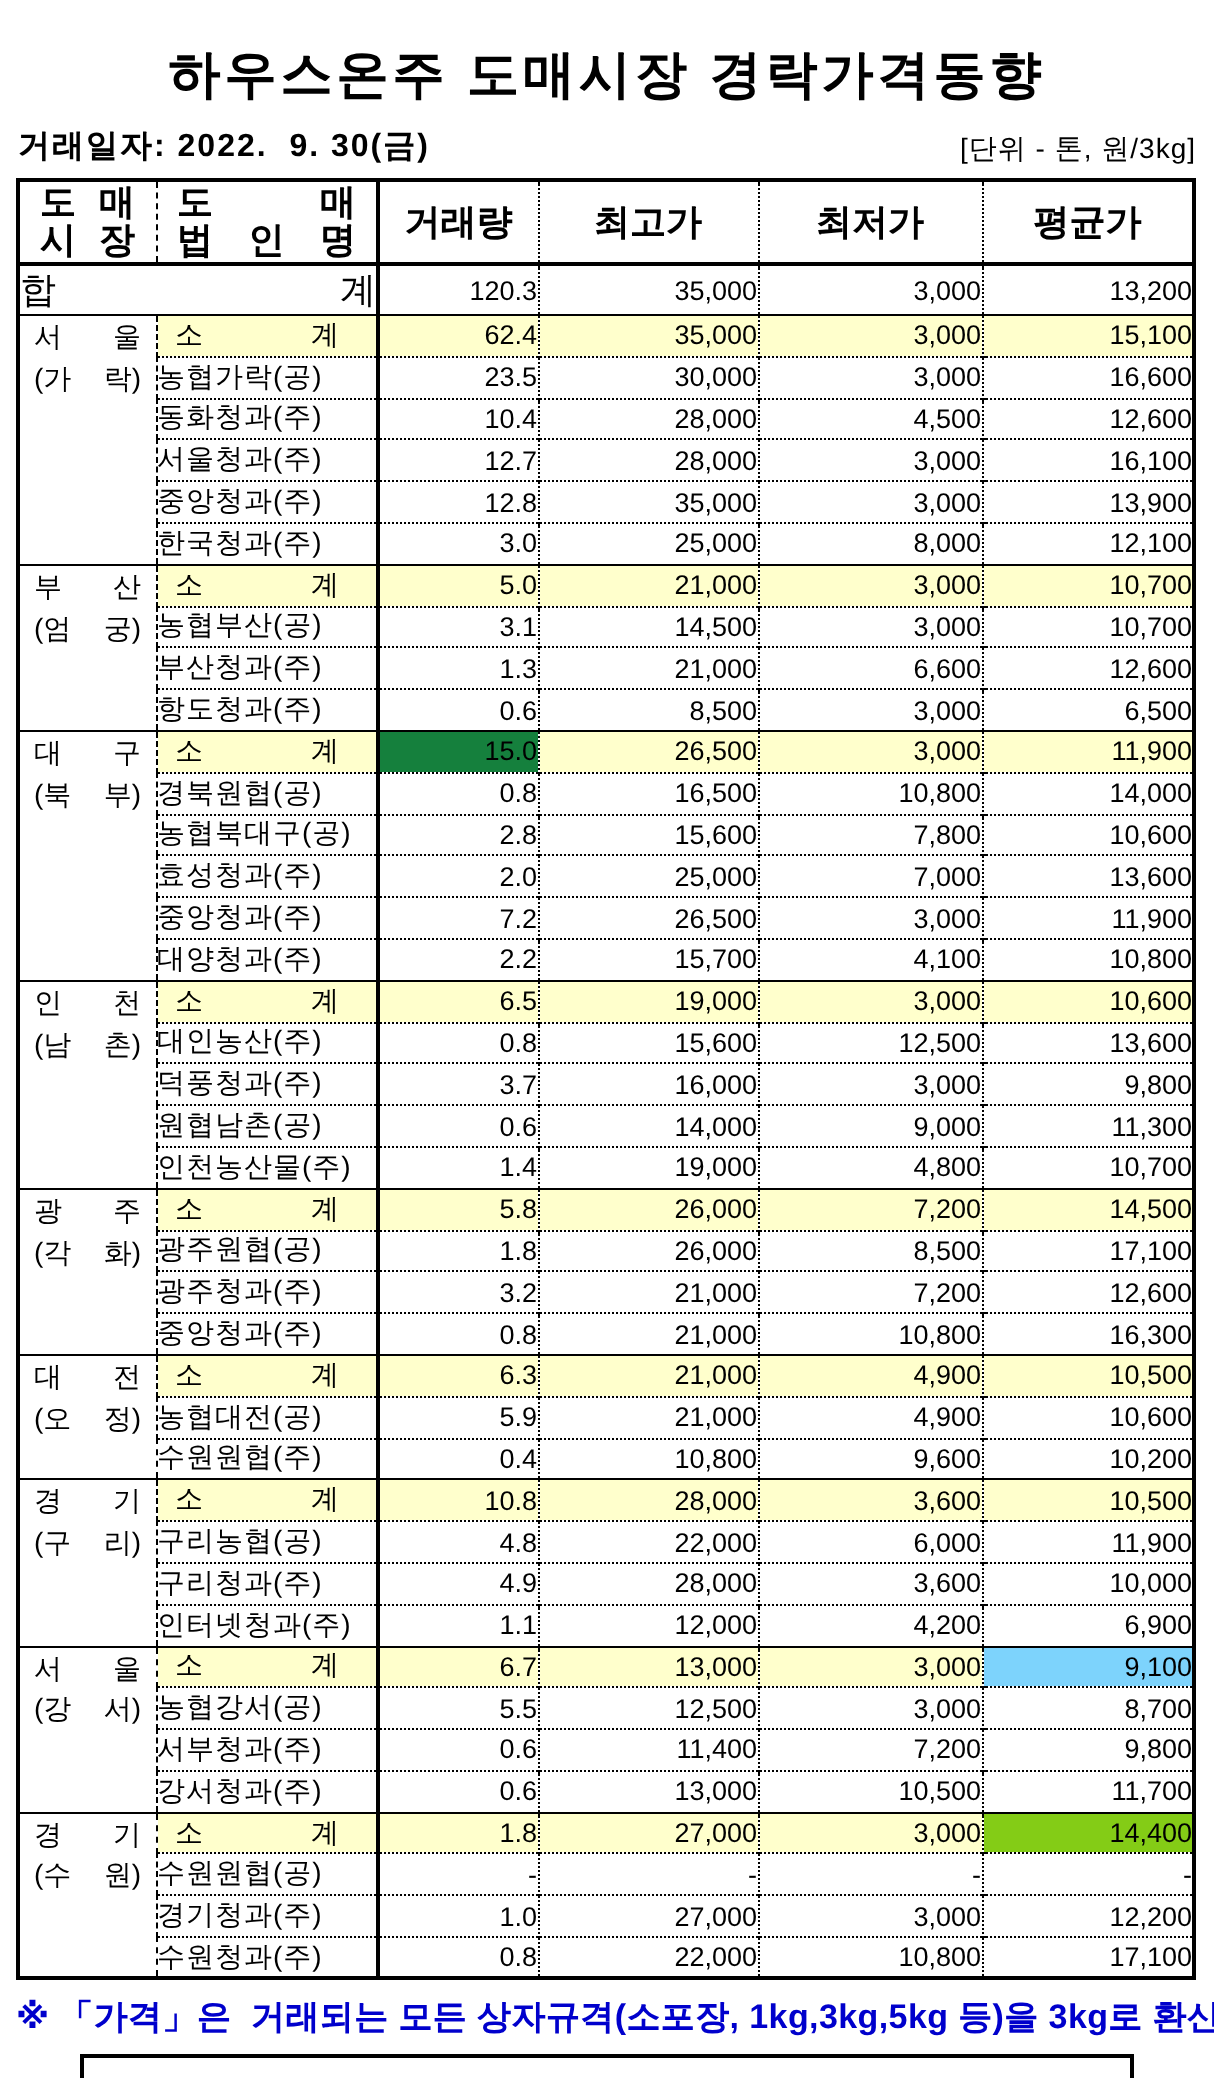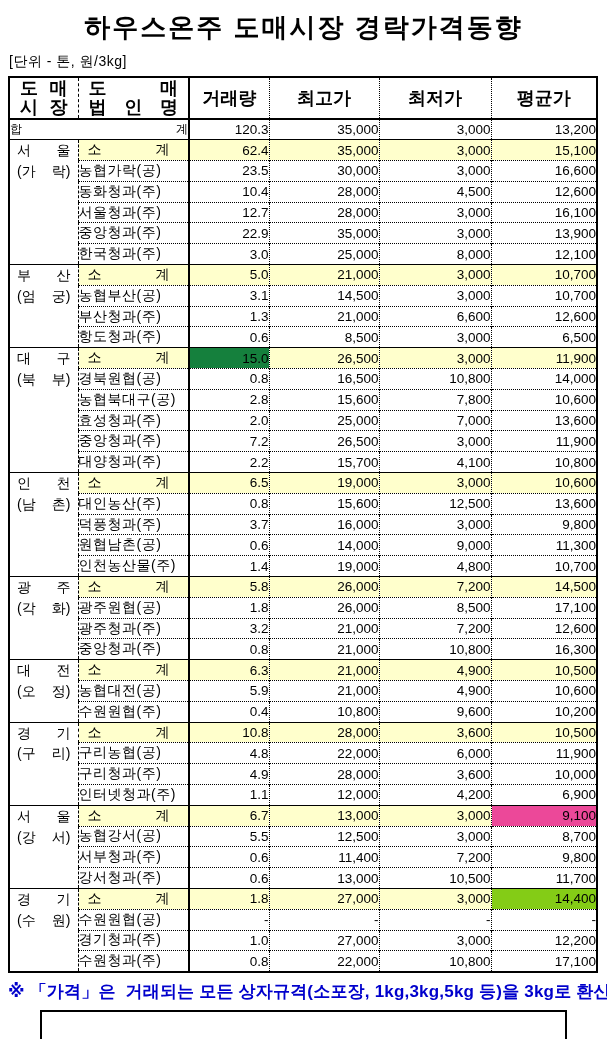--- a/index.html
+++ b/index.html
@@ -4,21 +4,21 @@
 <style>
   * { box-sizing: border-box; }
   html, body { margin: 0; padding: 0; }
   body {
     width: 607px; height: 1039px; background: #ffffff; color: #000;
     font-family: "Liberation Sans", "DejaVu Sans", sans-serif;
     overflow: hidden;
   }
   .title {
     text-align: center; font-size: 26px; font-weight: bold;
-    letter-spacing: 2px; padding-top: 10px; white-space: pre;
+    letter-spacing: 2px; padding-top: 20px; white-space: pre;
   }
   .meta {
     display: flex; justify-content: space-between; align-items: flex-end;
     margin: 8px 9px 5px 9px;
   }
   .date-label { font-size: 16px; font-weight: bold; letter-spacing: 1px; white-space: pre; }
   .unit-label { font-size: 14px; letter-spacing: 0.5px; white-space: pre; }
 
   table.price {
     border-collapse: collapse; table-layout: fixed;
@@ -50,21 +50,21 @@
   }
   td.c-entity {
     border-right: 2px solid #000; text-align: left;
     padding-left: 9px; font-size: 14px; letter-spacing: 0.5px; white-space: nowrap;
   }
   td.c-entity.jl, td.c-total.jl {
     text-align: justify; text-align-last: justify;
   }
   td.c-entity.jl { padding: 0 18px 0 9px; }
   td.c-total {
-    border-right: 2px solid #000; font-size: 12px;
+    border-right: 2px solid #000; font-size: 18px;
     padding: 0 18px 0 30px;
   }
   td.c-num { text-align: right; padding-right: 10px; }
   td.c-num.mid { border-right: 1px dotted #000; }
 
   .footnote {
     margin: 7px 0 0 8px; font-size: 17px; font-weight: bold;
     letter-spacing: 0.2px; white-space: pre;
   }
   .provider-box {
@@ -73,20 +73,21 @@
     font-size: 19px; font-weight: bold; line-height: 28px;
     letter-spacing: 0.5px; white-space: pre;
   }
 </style>
 </head>
 <body>
 
 <div class="title">하우스온주 도매시장 경락가격동향</div>
 
 <div class="meta">
+  <span class="date-label">거래일자: 2022.  9. 30(금)</span>
   <span class="unit-label">[단위 - 톤, 원/3kg]</span>
 </div>
 
 <table class="price">
   <colgroup>
     <col style="width:69px">
       <col style="width:111px">
       <col style="width:80px">
     <col style="width:110px">
       <col style="width:112px">
@@ -143,21 +144,21 @@
       </tr>
       <tr class="in-sec">
         <td class="c-entity">서울청과(주)</td>
         <td class="c-num mid">12.7</td>
         <td class="c-num mid">28,000</td>
         <td class="c-num mid">3,000</td>
         <td class="c-num">16,100</td>
       </tr>
       <tr class="in-sec">
         <td class="c-entity">중앙청과(주)</td>
-        <td class="c-num mid">22.9</td>
+        <td class="c-num mid">12.8</td>
         <td class="c-num mid">35,000</td>
         <td class="c-num mid">3,000</td>
         <td class="c-num">13,900</td>
       </tr>
       <tr class="in-sec">
         <td class="c-entity">한국청과(주)</td>
         <td class="c-num mid">3.0</td>
         <td class="c-num mid">25,000</td>
         <td class="c-num mid">8,000</td>
         <td class="c-num">12,100</td>
@@ -370,21 +371,21 @@
       </tr>
       <tr class="sec-start subtotal">
         <td class="c-market" rowspan="4">
           <div class="mline">서 울</div>
           <div class="mline">(강 서)</div>
         </td>
         <td class="c-entity jl" style="background: rgb(255, 255, 204);">소 계</td>
         <td class="c-num mid" style="background: rgb(255, 255, 204);">6.7</td>
         <td class="c-num mid" style="background: rgb(255, 255, 204);">13,000</td>
         <td class="c-num mid" style="background: rgb(255, 255, 204);">3,000</td>
-        <td class="c-num" style="background: #ec4899; padding-left: 35px;">9,100</td>
+        <td class="c-num" style="background: #7dd3fc; padding-left: 35px;">9,100</td>
       </tr>
       <tr class="in-sec">
         <td class="c-entity">농협강서(공)</td>
         <td class="c-num mid">5.5</td>
         <td class="c-num mid">12,500</td>
         <td class="c-num mid">3,000</td>
         <td class="c-num">8,700</td>
       </tr>
       <tr class="in-sec">
         <td class="c-entity">서부청과(주)</td>

